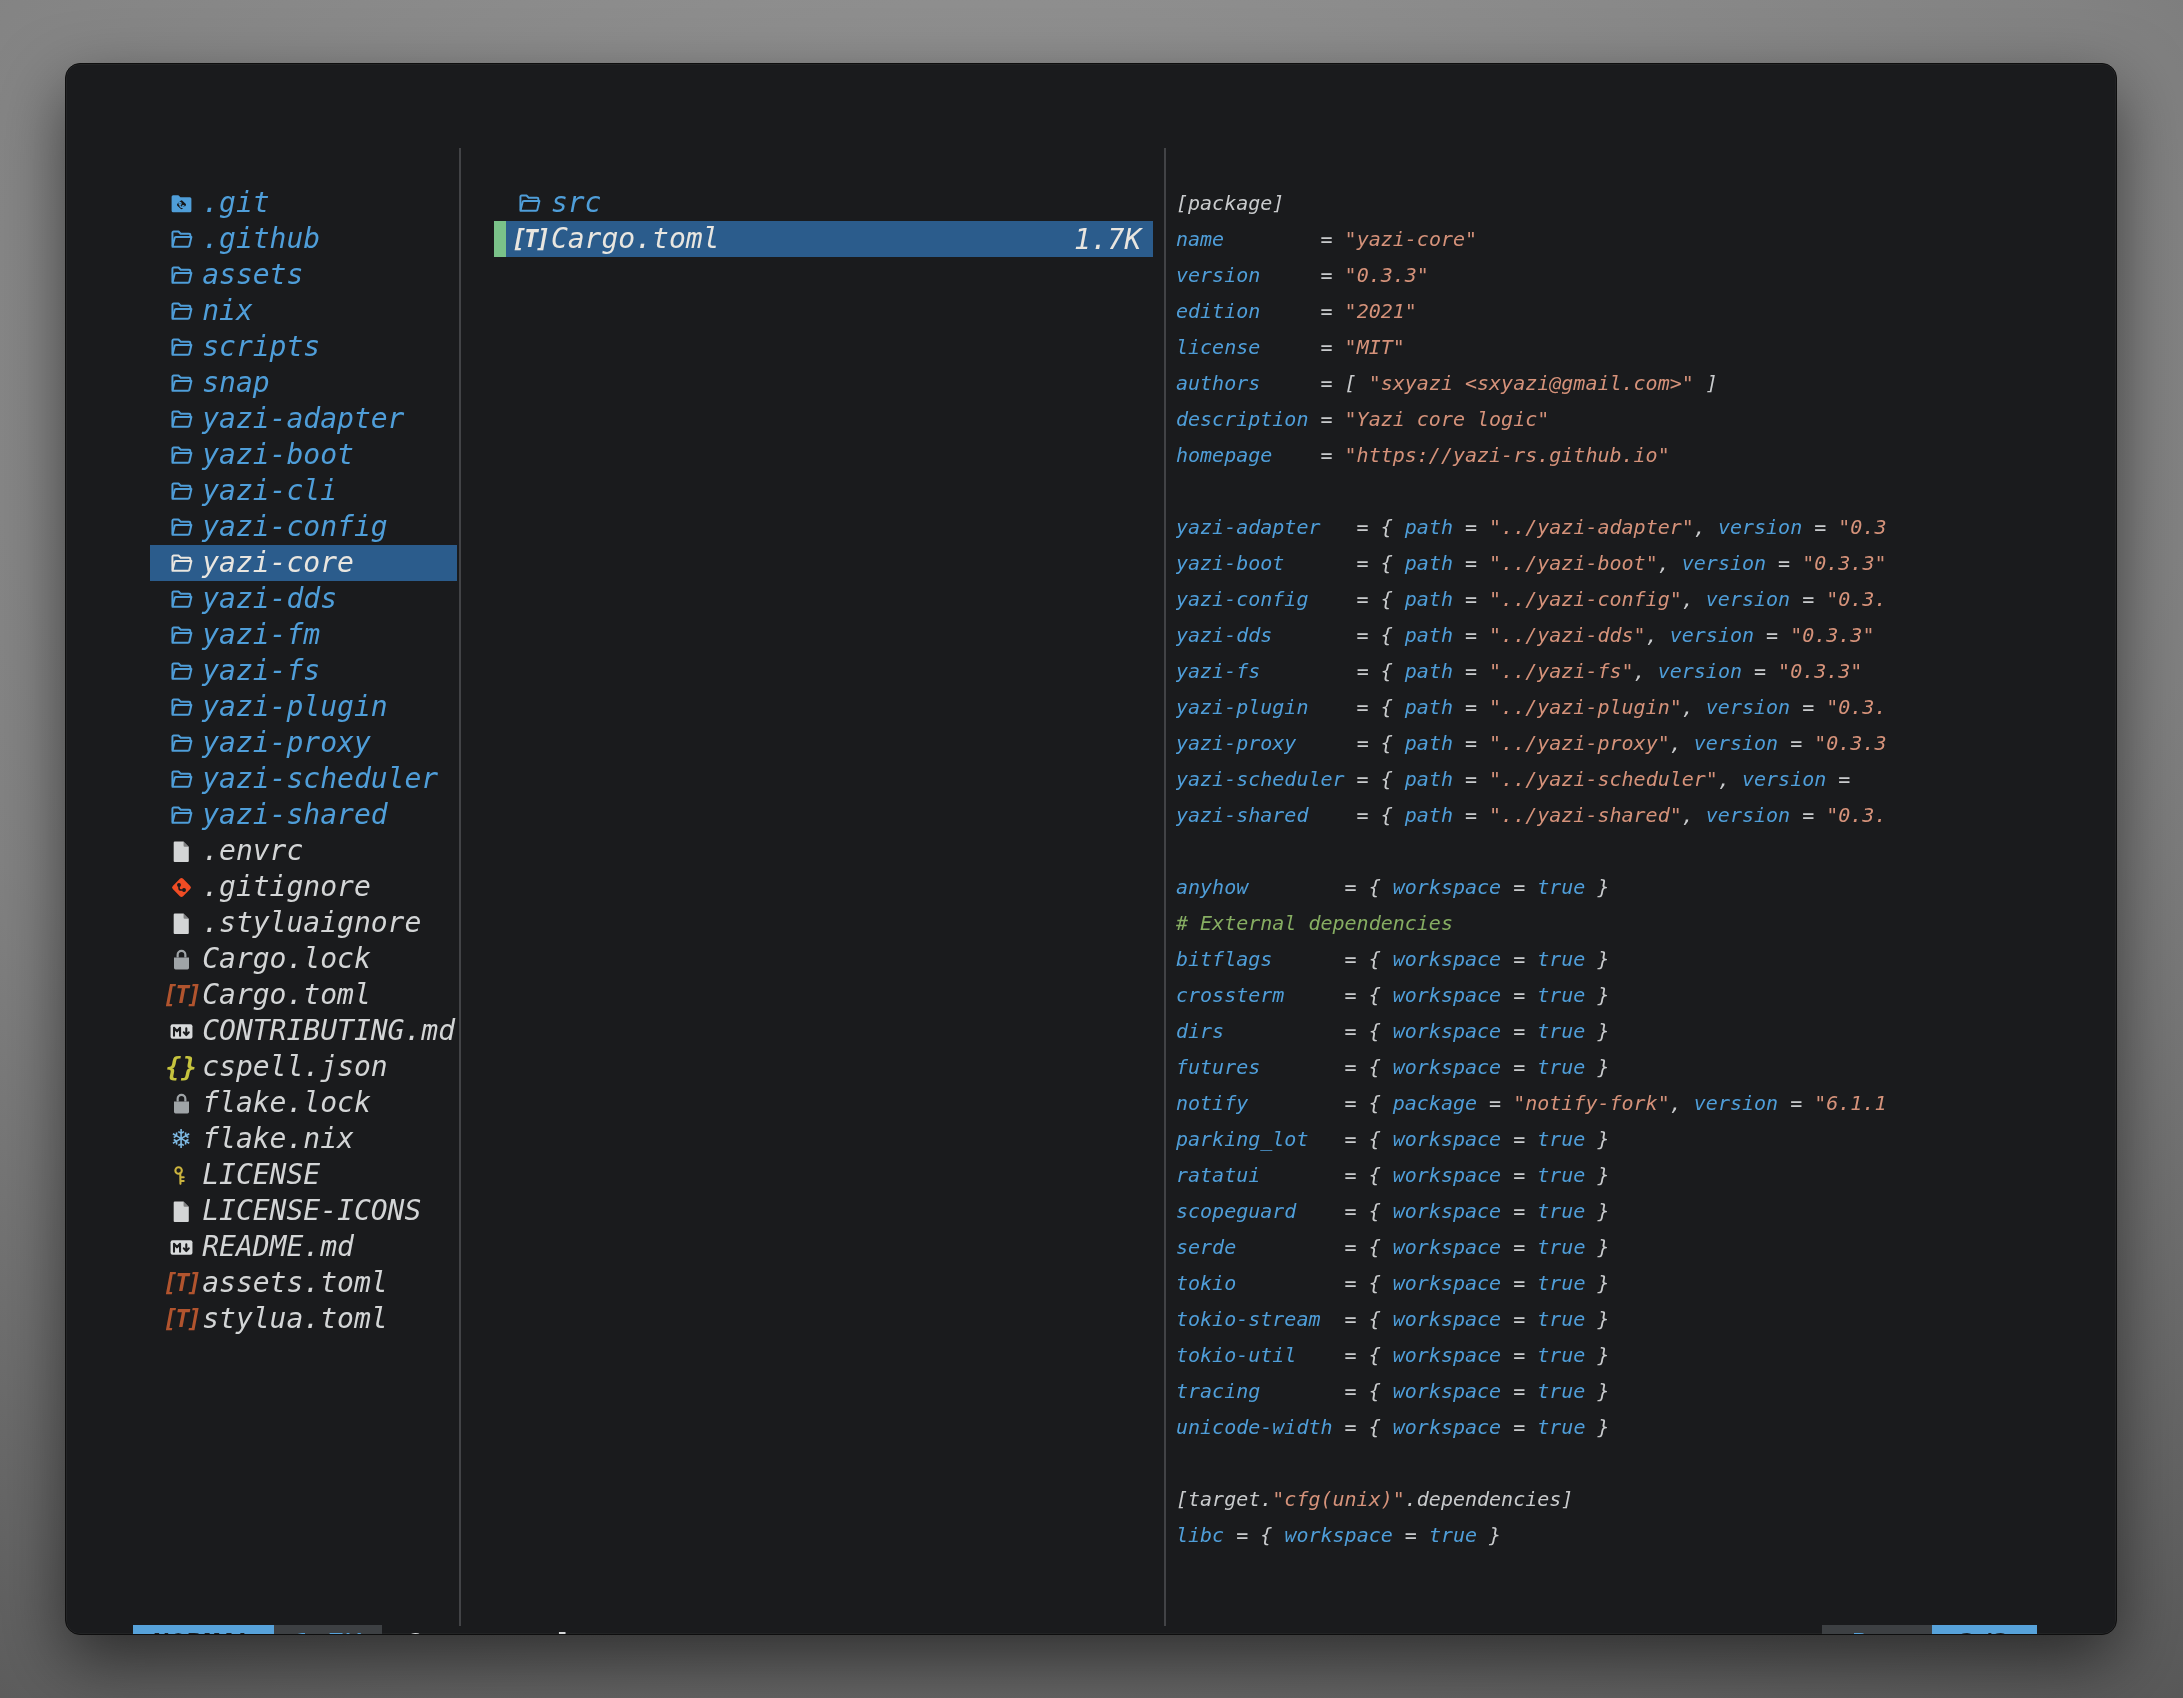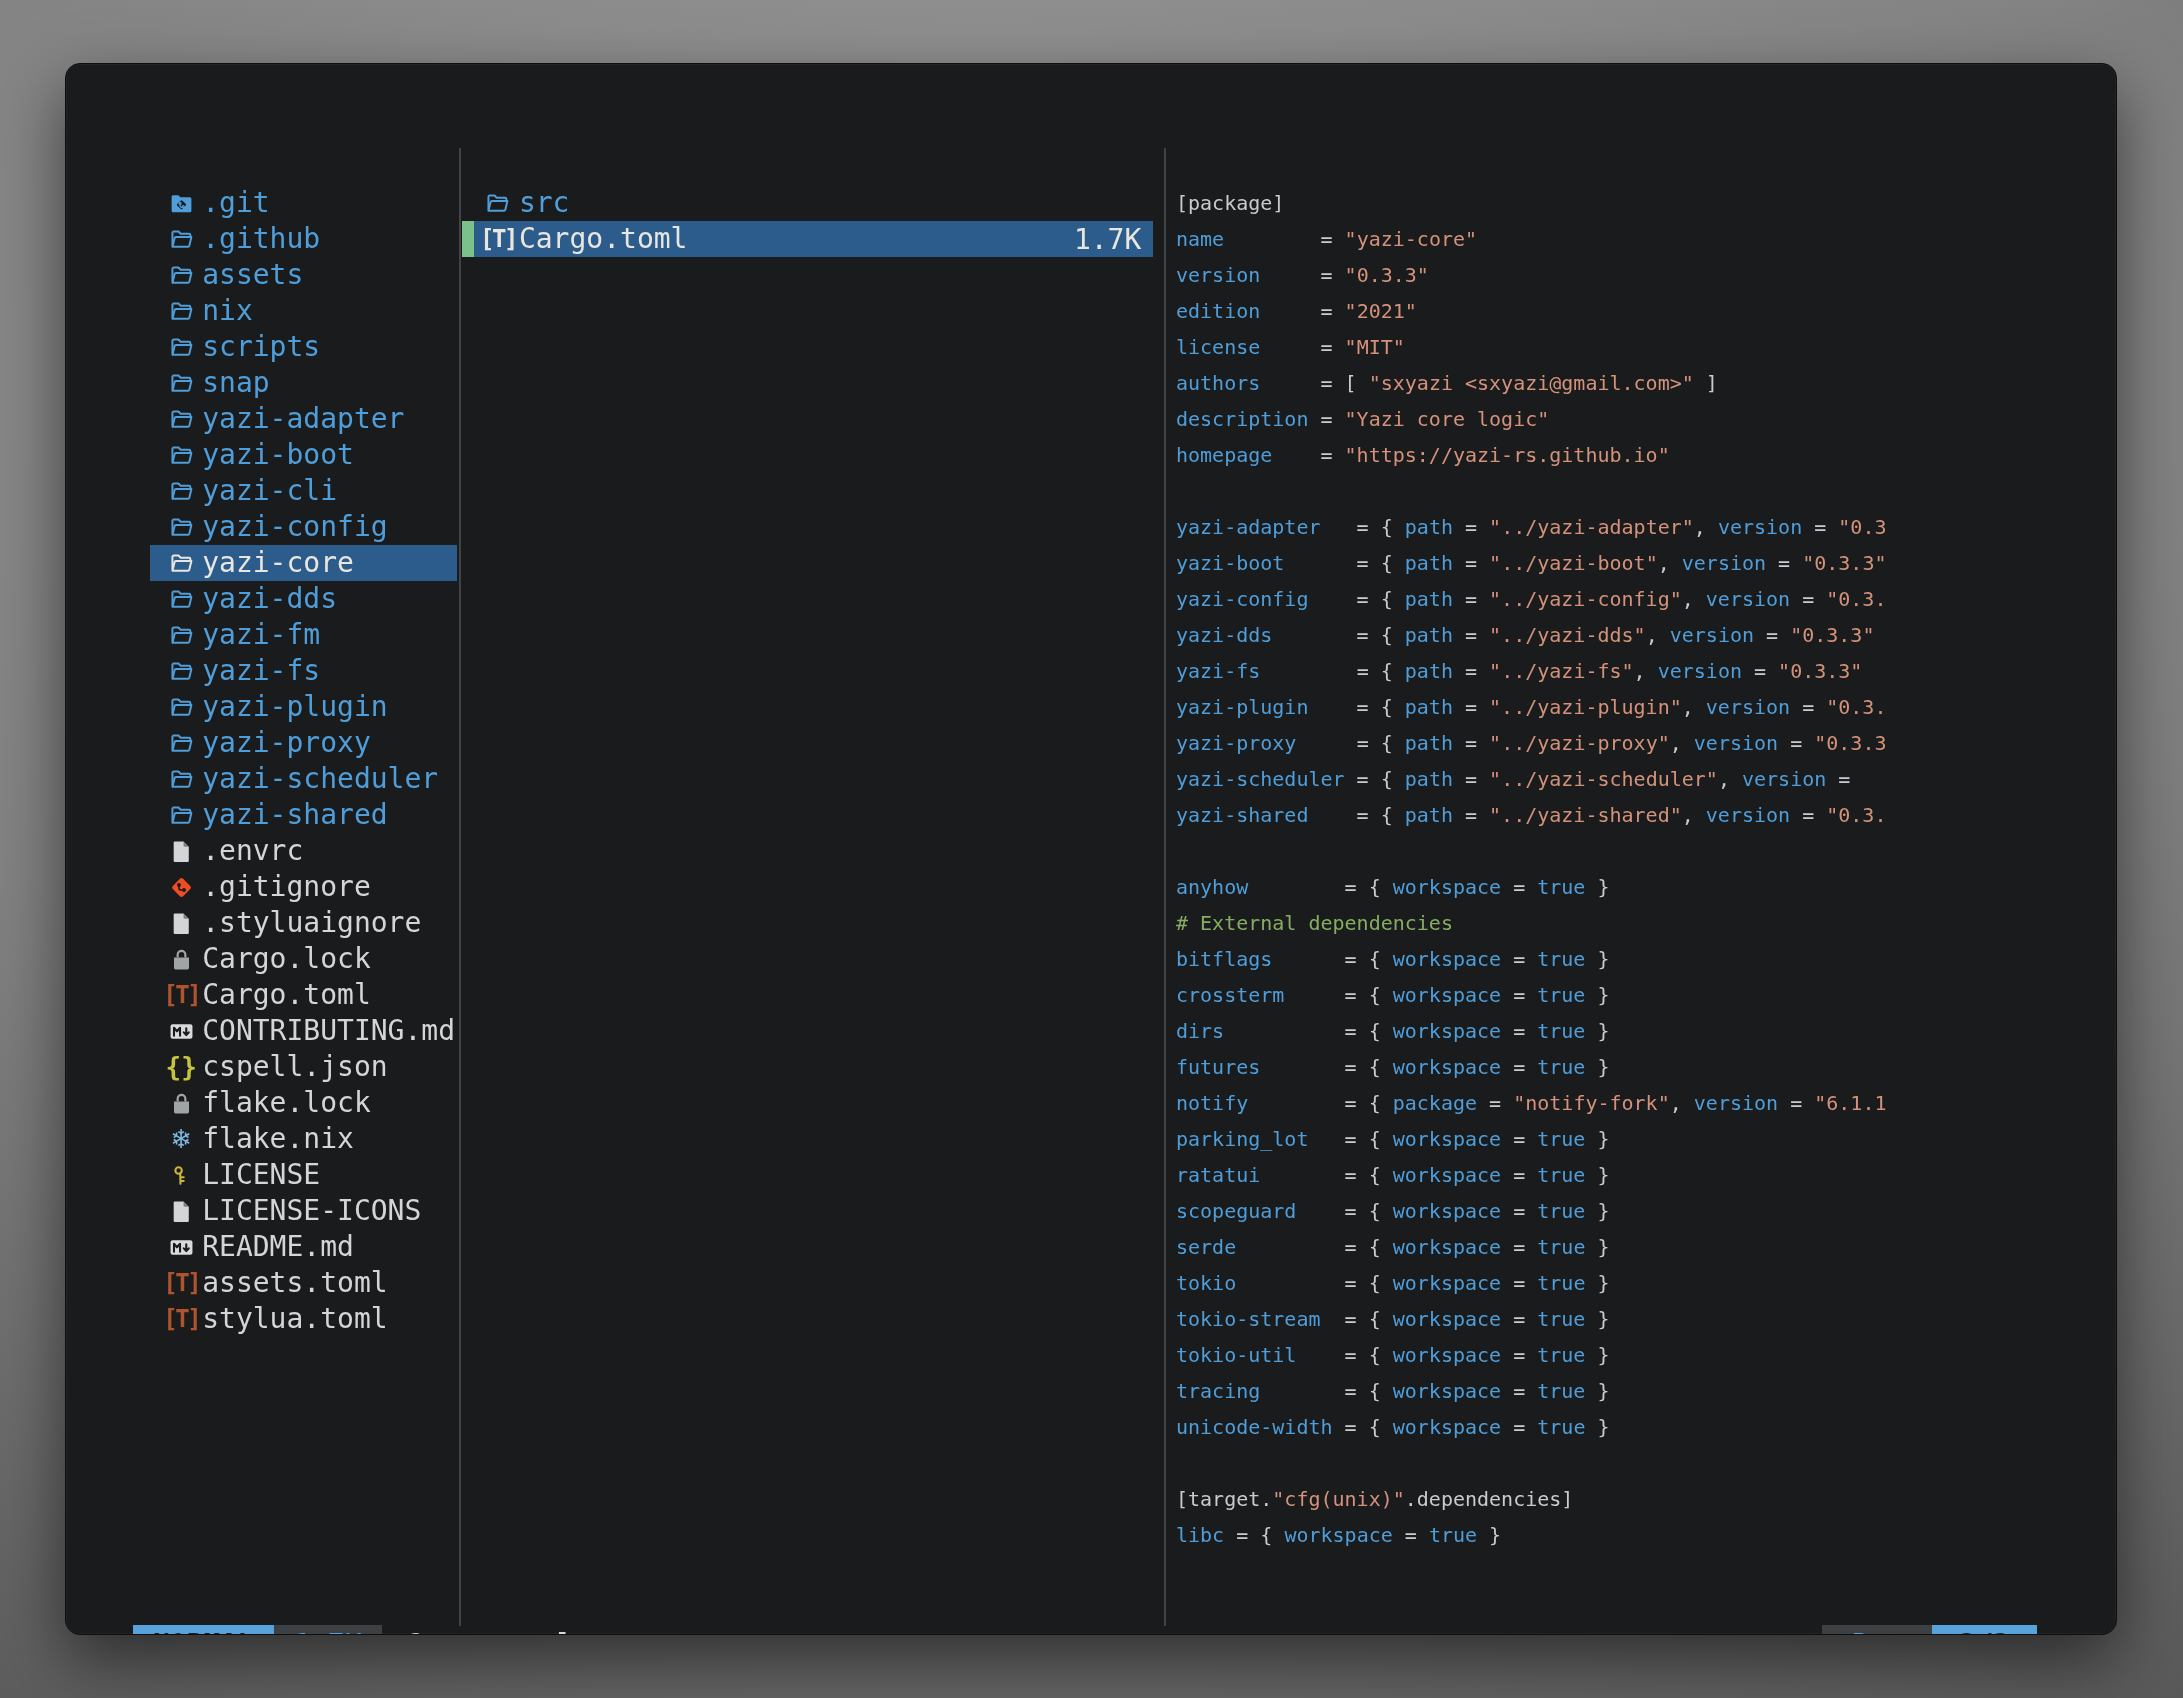--- a/index.html
+++ b/index.html
@@ -22,37 +22,37 @@
   .window{
     position:absolute; left:65px; top:63px; width:2052px; height:1572px;
     background:var(--bg-window); border-radius:15px;
     border:0.8px solid #0e0e0e;
     box-shadow:0 25px 67px rgba(0,0,0,.55), inset 0 0 0 0.8px rgba(255,255,255,.05);
     overflow:hidden;
   }
   .sep{position:absolute; top:84px; height:1478px; width:1.7px; background:var(--separator); opacity:.75;}
   .sep1{left:393px;} .sep2{left:1098px;}
 
-  .pane{position:absolute; top:121px;}
+  .pane{position:absolute; top:121px;font-style:italic;}
   .pane-parent{left:84px; width:307px;}
   .pane-current{left:396px; width:691px;}
   .pane-preview{left:1110px; width:994px; height:1445px; overflow:hidden;}
 
   .row{height:36px; display:flex; align-items:center; padding-left:17px; cursor:default; white-space:nowrap;}
   .row .icon{width:28.5px; height:28.5px; margin-right:6.7px; flex:none; display:flex; align-items:center; justify-content:center;}
   .row .icon svg{width:25px; height:25px; display:block;}
   .row .label{font-size:28px; line-height:36px;}
   .row.dir .label{color:var(--blue);}
   .row.file .label{color:var(--fg);}
   .row.selected{background:var(--selected-bg);}
   .row.selected .label{color:var(--selected-fg);}
   .row.selected .icon{color:var(--selected-fg) !important;}
   .row.selected .icon span{color:var(--selected-fg) !important;}
 
-  .pane-current .row{padding-left:0;}
+  .pane-current .row{padding-left:0;margin-left:32px;}
   .marker{width:11.7px; height:36px; flex:none; margin-right:10px; background:transparent;}
   .row.selected .marker{background:var(--marker-green);}
   .size{margin-left:auto; padding-right:11.7px; font-size:28px; color:var(--selected-fg);}
 
   .ic-folder-open,.ic-git-folder{color:var(--blue);}
   .ic-file{color:var(--icon-file);}
   .ic-git{color:var(--icon-git);}
   .ic-lock{color:var(--icon-lock);}
   .ic-markdown{color:var(--icon-md);}
   .ic-key{color:var(--icon-key);}

